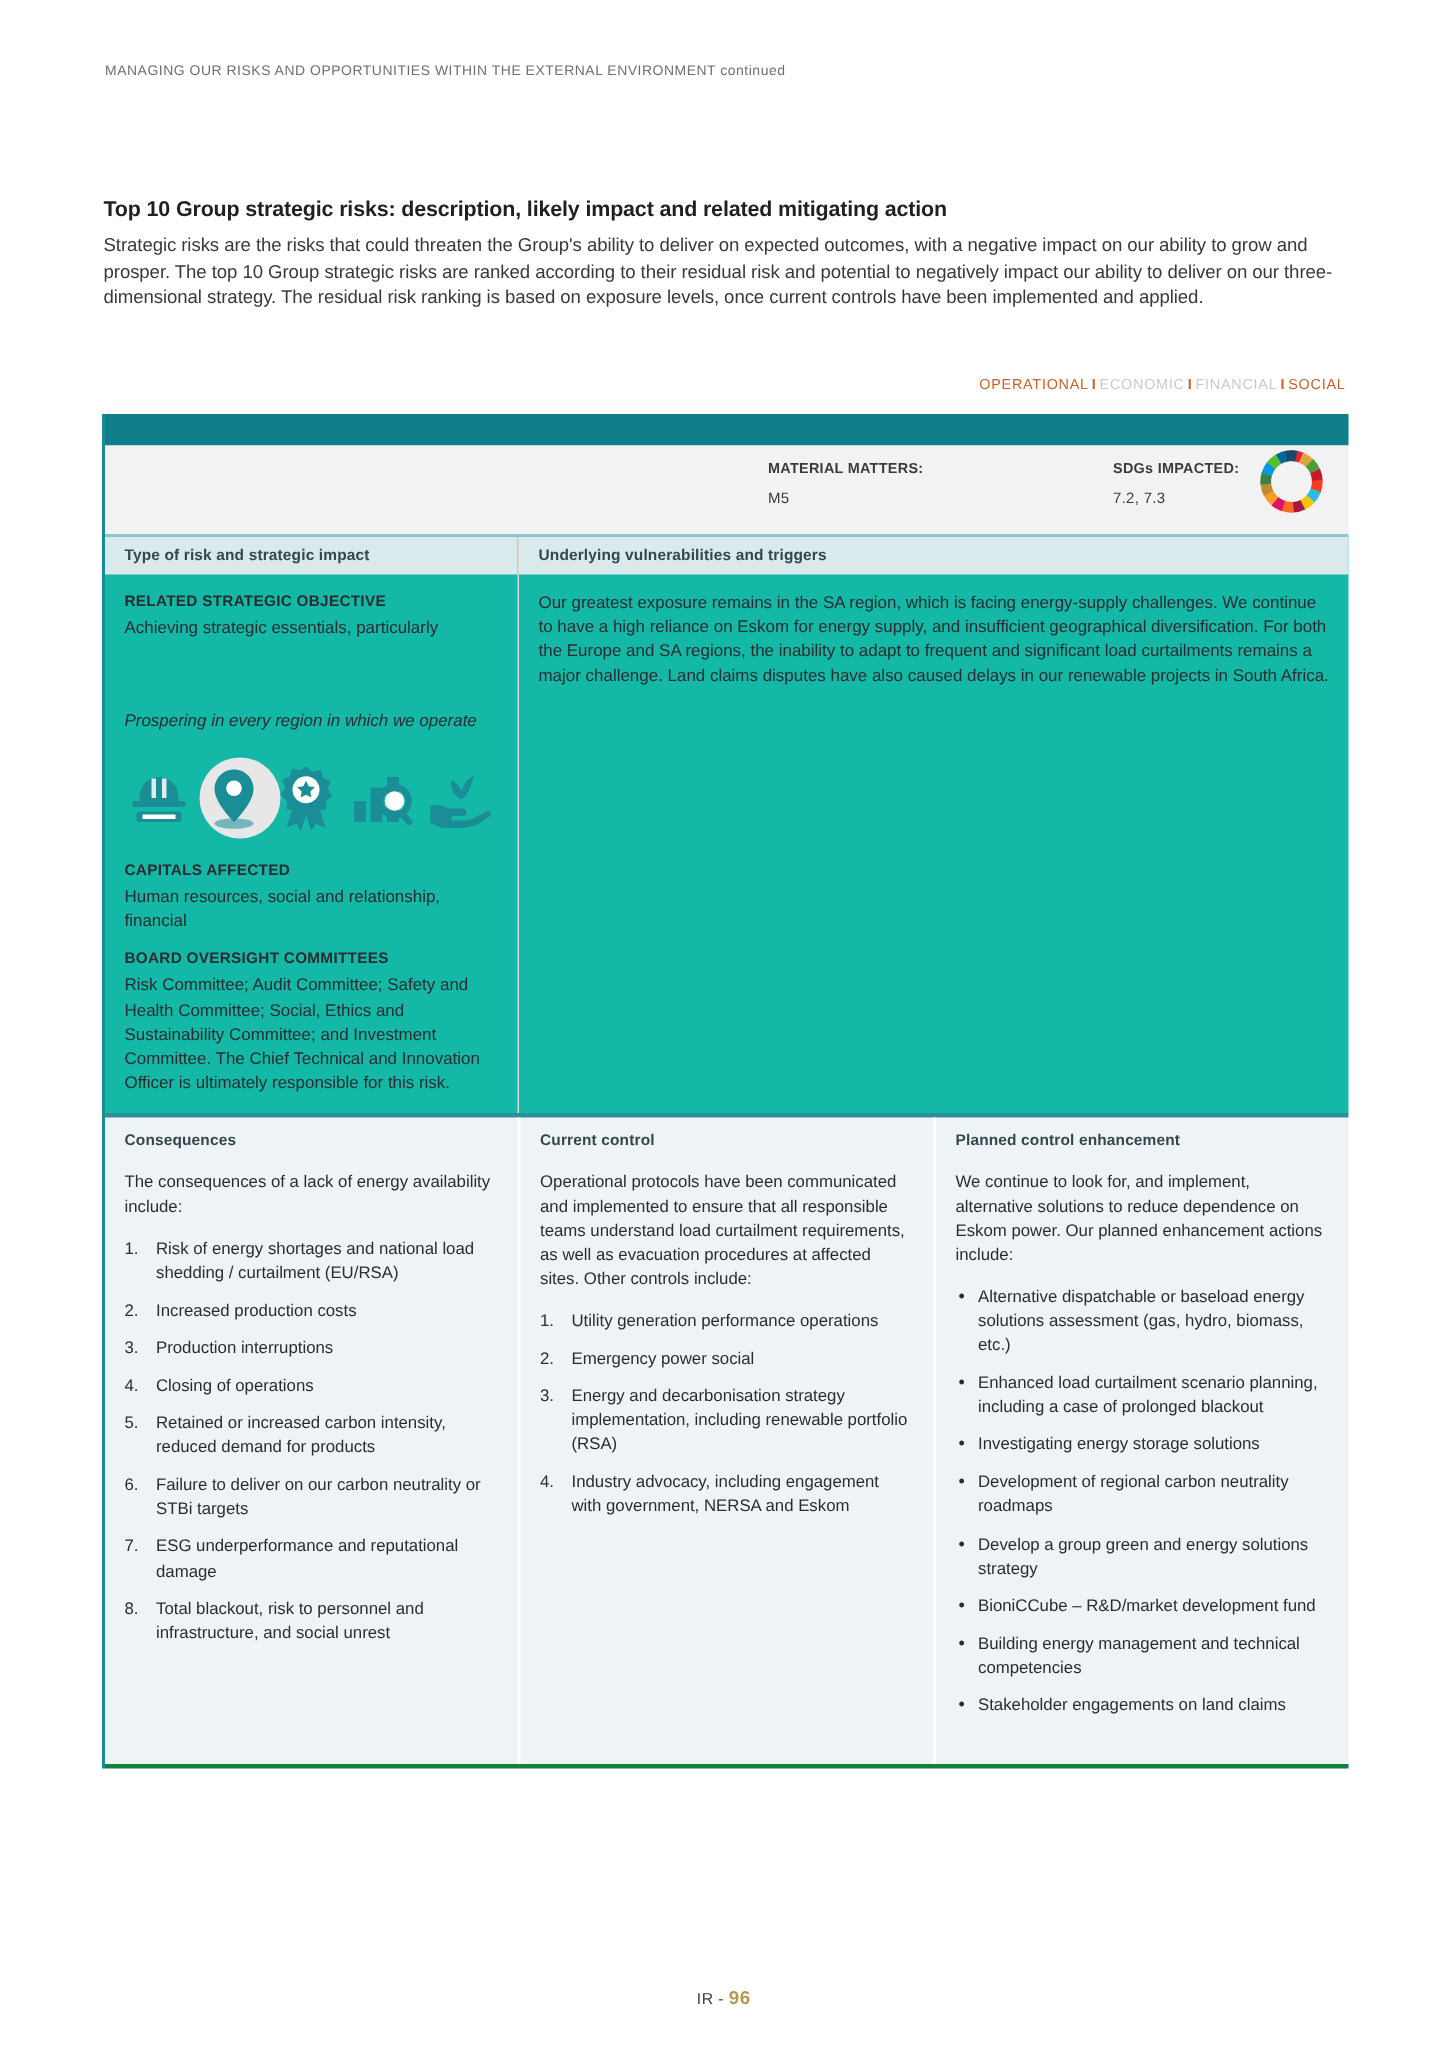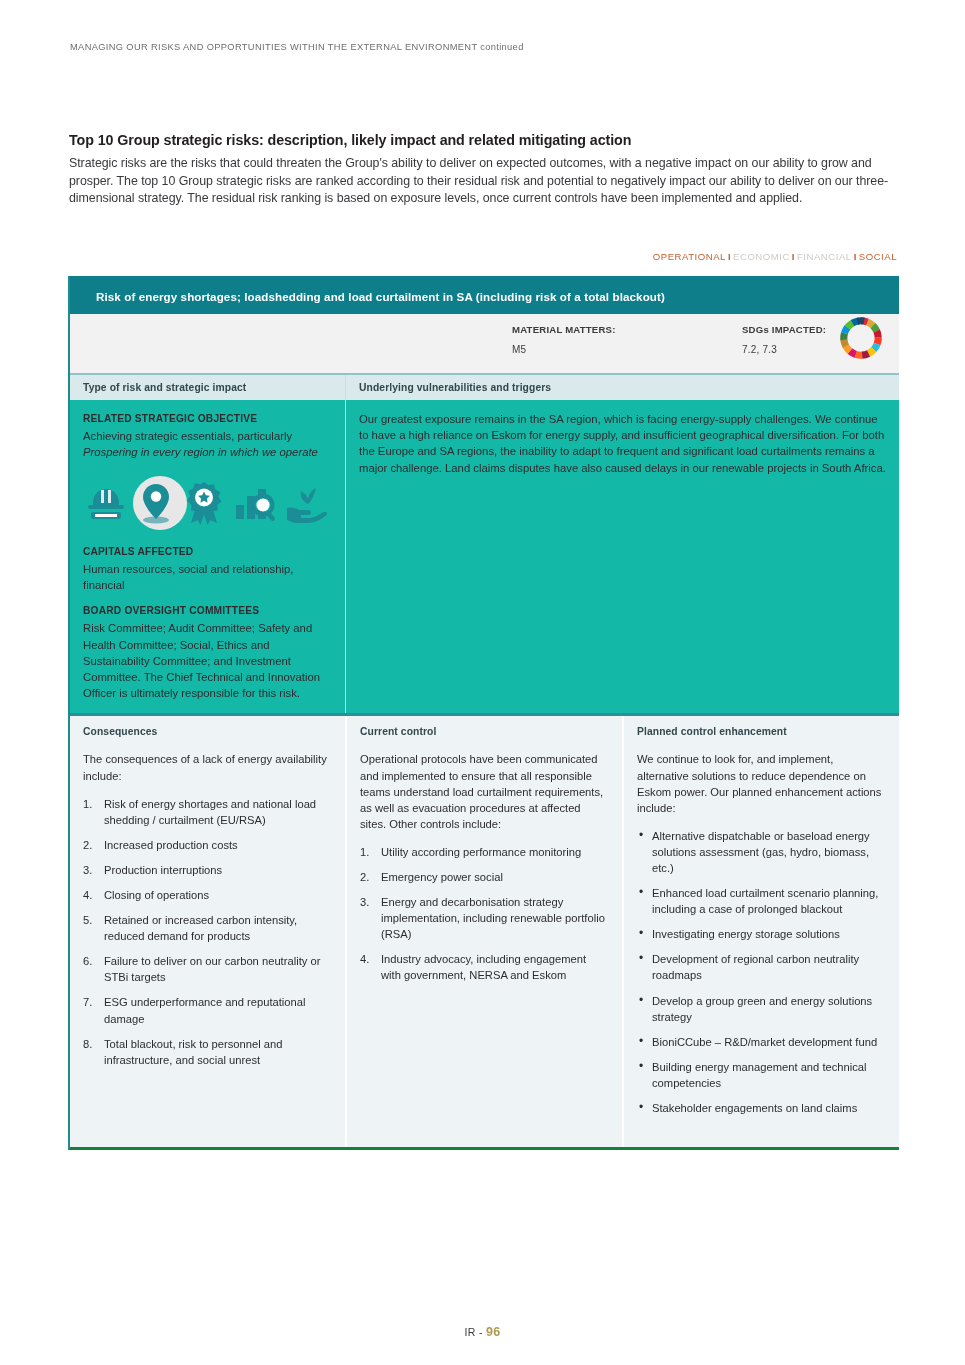--- a/index.html
+++ b/index.html
@@ -167,21 +167,21 @@
   .upper-left .body { min-height: 245px; }
   .upper-right .body { min-height: 245px; }
 
   .sub-head {
     font-weight: bold;
     font-size: 10.2px;
     letter-spacing: 0.2px;
     color: #2c2c30;
     margin-bottom: 1px;
   }
-  .ital { font-style: italic; }
+  .ital { font-style: italic; margin-top: 46px; }
   .spacer-sm { height: 10px; }
 
   .icon-row {
     display: flex;
     align-items: center;
     gap: 6px;
     margin: 14px 0 13px 0;
     height: 56px;
   }
   .icon-wrap {
@@ -289,21 +289,20 @@
     <p>Strategic risks are the risks that could threaten the Group's ability to deliver on expected outcomes, with a negative impact on our ability to grow and prosper. The top 10 Group strategic risks are ranked according to their residual risk and potential to negatively impact our ability to deliver on our three-dimensional strategy. The residual risk ranking is based on exposure levels, once current controls have been implemented and applied.</p>
   </div>
 
   <div class="legend">
     <span class="on" style="color: rgb(196, 98, 45);">OPERATIONAL</span><span class="sep" style="color: rgb(196, 98, 45);">I</span><span class="off" style="color: rgb(207, 201, 196);">ECONOMIC</span><span class="sep" style="color: rgb(196, 98, 45);">I</span><span class="off" style="color: rgb(207, 201, 196);">FINANCIAL</span><span class="sep" style="color: rgb(196, 98, 45);">I</span><span class="on" style="color: rgb(196, 98, 45);">SOCIAL</span>
   </div>
 
   <div class="card">
 
     <div class="card-title" style="background: rgb(14, 126, 139);">
-      <div class="line2">Risk of energy shortages; loadshedding and load curtailment in SA (including risk of a total blackout)</div>
     </div>
 
     <div class="meta-row">
       <div class="meta-block mm">
         <div class="meta-label">MATERIAL MATTERS:</div>
         <div class="meta-value">M5</div>
       </div>
       <div class="meta-block sdg">
         <div class="meta-label">SDGs IMPACTED:</div>
         <div class="meta-value">7.2, 7.3</div>
@@ -434,21 +433,21 @@
               <li><span class="mk">8.</span><span>Total blackout, risk to personnel and infrastructure, and social unrest</span></li>
             </ol>
         </div>
       </div>
 
       <div class="lower-col">
         <div class="lc-head">Current control</div>
         <div class="lc-body">
           <p>Operational protocols have been communicated and implemented to ensure that all responsible teams understand load curtailment requirements, as well as evacuation procedures at affected sites. Other controls include:</p>
           <ol class="num">
-              <li><span class="mk">1.</span><span>Utility according performance monitoring</span></li>
+              <li><span class="mk">1.</span><span>Utility generation performance operations</span></li>
               <li><span class="mk">2.</span><span>Emergency power social</span></li>
               <li><span class="mk">3.</span><span>Energy and decarbonisation strategy implementation, including renewable portfolio (RSA)</span></li>
               <li><span class="mk">4.</span><span>Industry advocacy, including engagement with government, NERSA and Eskom</span></li>
             </ol>
         </div>
       </div>
 
       <div class="lower-col">
         <div class="lc-head">Planned control enhancement</div>
         <div class="lc-body">

